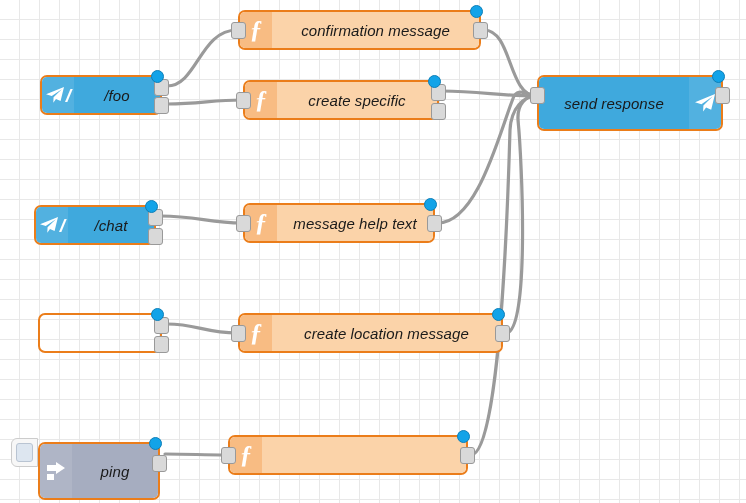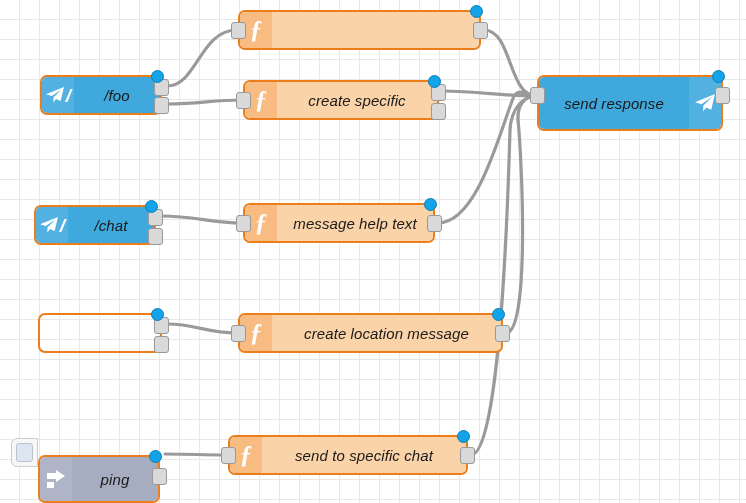--- a/index.html
+++ b/index.html
@@ -152,20 +152,21 @@
 
       <path d="M471,455 C500,455 508,200 510,130 C511,108 524,96 536,96"></path>
     </g>
   </svg>
 
   <div class="node fn" style="left:238px; top:10px; width:243px; height:40px;">
     <div class="node-inner">
       <div class="icon-box">
         <span class="fglyph">ƒ</span>
       </div>
+      <div class="node-label">confirmation message</div>
     </div>
     <div class="port in" style="top:10px;"></div>
     <div class="port out" style="top:10px;"></div>
     <div class="status-dot"></div>
   </div>
 
   <div class="node tg" style="left:40px; top:75px; width:122px; height:40px;">
     <div class="node-inner">
       <div class="icon-box">
         <svg class="plane" width="20" height="18" viewBox="0 0 22 20" aria-hidden="true">
@@ -248,39 +249,38 @@
       <div class="node-label">create location message</div>
     </div>
     <div class="port in" style="top:10px;"></div>
     <div class="port out" style="top:10px;"></div>
     <div class="status-dot"></div>
   </div>
 
   <div class="inject-btn" style="left:11px; top:438px;">
     <span class="pad"></span>
   </div>
-  <div class="node inj" style="left:38px; top:455px; width:122px; height:48px;">
+  <div class="node inj" style="left:38px; top:442px; width:122px; height:58px;">
     <div class="node-inner">
       <div class="icon-box">
         <svg width="22" height="20" viewBox="0 0 22 20" aria-hidden="true">
           <path d="M2 4 H11 V1 L20 7 L11 13 V10 H2 Z" fill="#ffffff"></path>
           <path d="M2 13 H9 V19 H2 Z" fill="#ffffff"></path>
         </svg>
       </div>
       <div class="node-label">ping</div>
     </div>
     <div class="port out" style="top:11px;"></div>
     <div class="status-dot"></div>
   </div>
 
   <div class="node fn" style="left:228px; top:435px; width:240px; height:40px;">
     <div class="node-inner">
       <div class="icon-box">
         <span class="fglyph">ƒ</span>
       </div>
-      <div class="node-label">send to specific chat</div>
     </div>
     <div class="port in" style="top:10px;"></div>
     <div class="port out" style="top:10px;"></div>
     <div class="status-dot"></div>
   </div>
 
 </div>
 
 </body></html>

